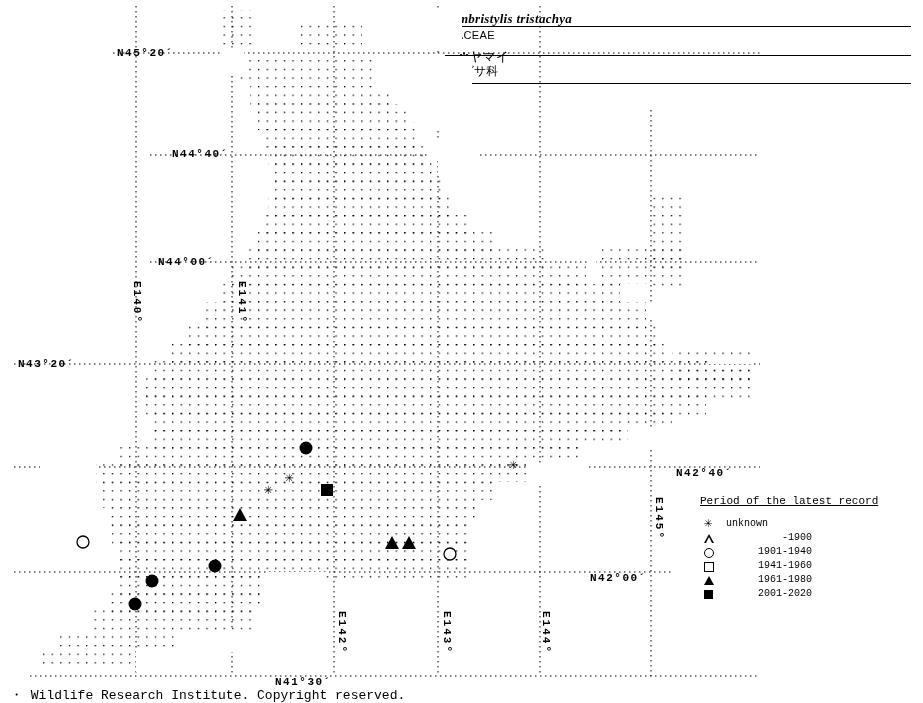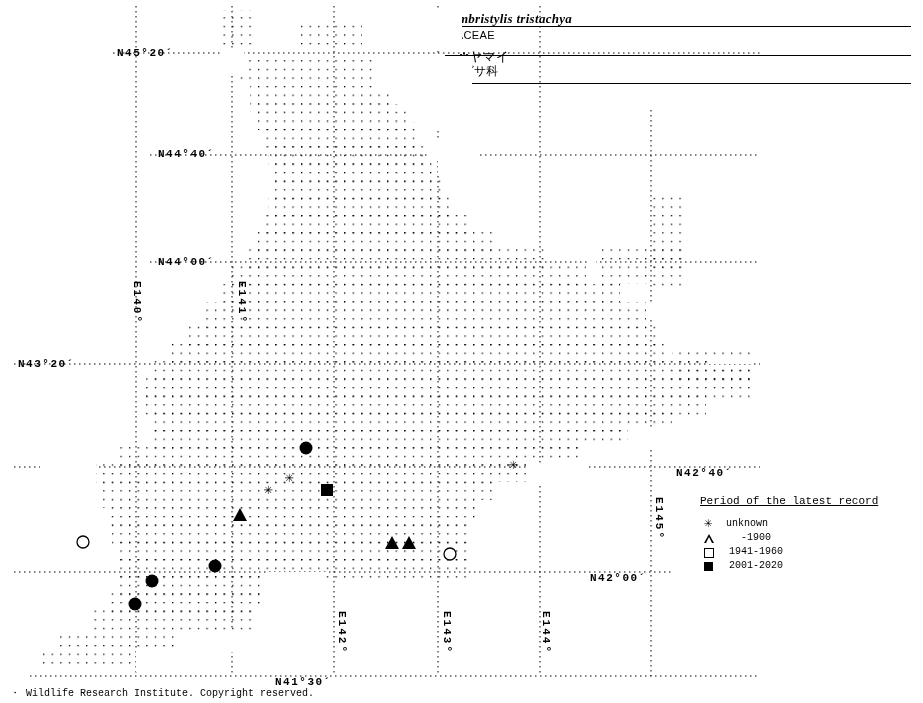--- a/index.html
+++ b/index.html
@@ -114,21 +114,21 @@
     position: absolute;
     left: 26px;
     top: 0;
     font-family: "Liberation Mono", monospace;
     font-size: 10px;
     white-space: nowrap;
   }
   .legend-lab.right {
     left: 0;
     width: 112px;
-    text-align: center;
+    text-align: right;
   }
 
   
   .sym-ast {
     position: absolute;
     left: 4px; top: -2px;
     font-size: 14px;
     font-family: "Liberation Mono", monospace;
     line-height: 14px;
   }
@@ -185,21 +185,21 @@
     width: 9px; height: 9px;
     background: #000;
   }
 
   
   .footer-left {
     position: absolute;
     left: 10px;
     top: 686px;
     font-family: "Liberation Mono", monospace;
-    font-size: 10px;
+    font-size: 13px;
     white-space: nowrap;
   }
   .footer-right {
     position: absolute;
     right: 8px;
     top: 636px;
     text-align: right;
     font-size: 11px;
     line-height: 14px;
     white-space: nowrap;
@@ -348,21 +348,21 @@
         <circle cx="215" cy="566" r="6.5" fill="#000"></circle>
         <circle cx="152" cy="581" r="6.5" fill="#000"></circle>
         <circle cx="135" cy="604" r="6.5" fill="#000"></circle>
       </g>
 
     <g></g>
   </svg>
 
   <div id="lat-labels">
       <div class="lat-label" style="left: 117px; top: 47px;">N45°20´</div>
-      <div class="lat-label" style="left: 158px; top: 148px;">N44°40´</div>
+      <div class="lat-label" style="left: 172px; top: 148px;">N44°40´</div>
       <div class="lat-label" style="left: 158px; top: 256px;">N44°00´</div>
       <div class="lat-label" style="left: 18px; top: 358px;">N43°20´</div>
       <div class="lat-label" style="left: 676px; top: 467px;">N42°40´</div>
       <div class="lat-label" style="left: 590px; top: 572px;">N42°00´</div>
       <div class="lat-label" style="left: 275px; top: 676px;">N41°30´</div>
     </div>
   <div id="lon-labels">
       <div class="lon-label" style="left: 131px; top: 281px;">E140°</div>
       <div class="lon-label" style="left: 236px; top: 281px;">E141°</div>
       <div class="lon-label" style="left: 336px; top: 611px;">E142°</div>
@@ -380,26 +380,38 @@
         <div class="legend-lab">unknown</div>
       </div>
       <div class="legend-row">
         <div class="legend-sym">
           <span class="sym-tri-open"></span>
         </div>
         <div class="legend-lab right">-1900</div>
       </div>
       <div class="legend-row">
         <div class="legend-sym">
+          <span class="sym-circ-open"></span>
+        </div>
+        <div class="legend-lab right">1901-1940</div>
+      </div>
+      <div class="legend-row">
+        <div class="legend-sym">
           <span class="sym-sq-open"></span>
         </div>
         <div class="legend-lab right">1941-1960</div>
       </div>
       <div class="legend-row">
         <div class="legend-sym">
+          <span class="sym-tri-fill"></span>
+        </div>
+        <div class="legend-lab right">1961-1980</div>
+      </div>
+      <div class="legend-row">
+        <div class="legend-sym">
           <span class="sym-sq-fill"></span>
         </div>
         <div class="legend-lab right">2001-2020</div>
       </div>
     </div>
 
   <div class="footer-left">・ Wildlife Research Institute. Copyright reserved.</div>
 
 </div>
 

